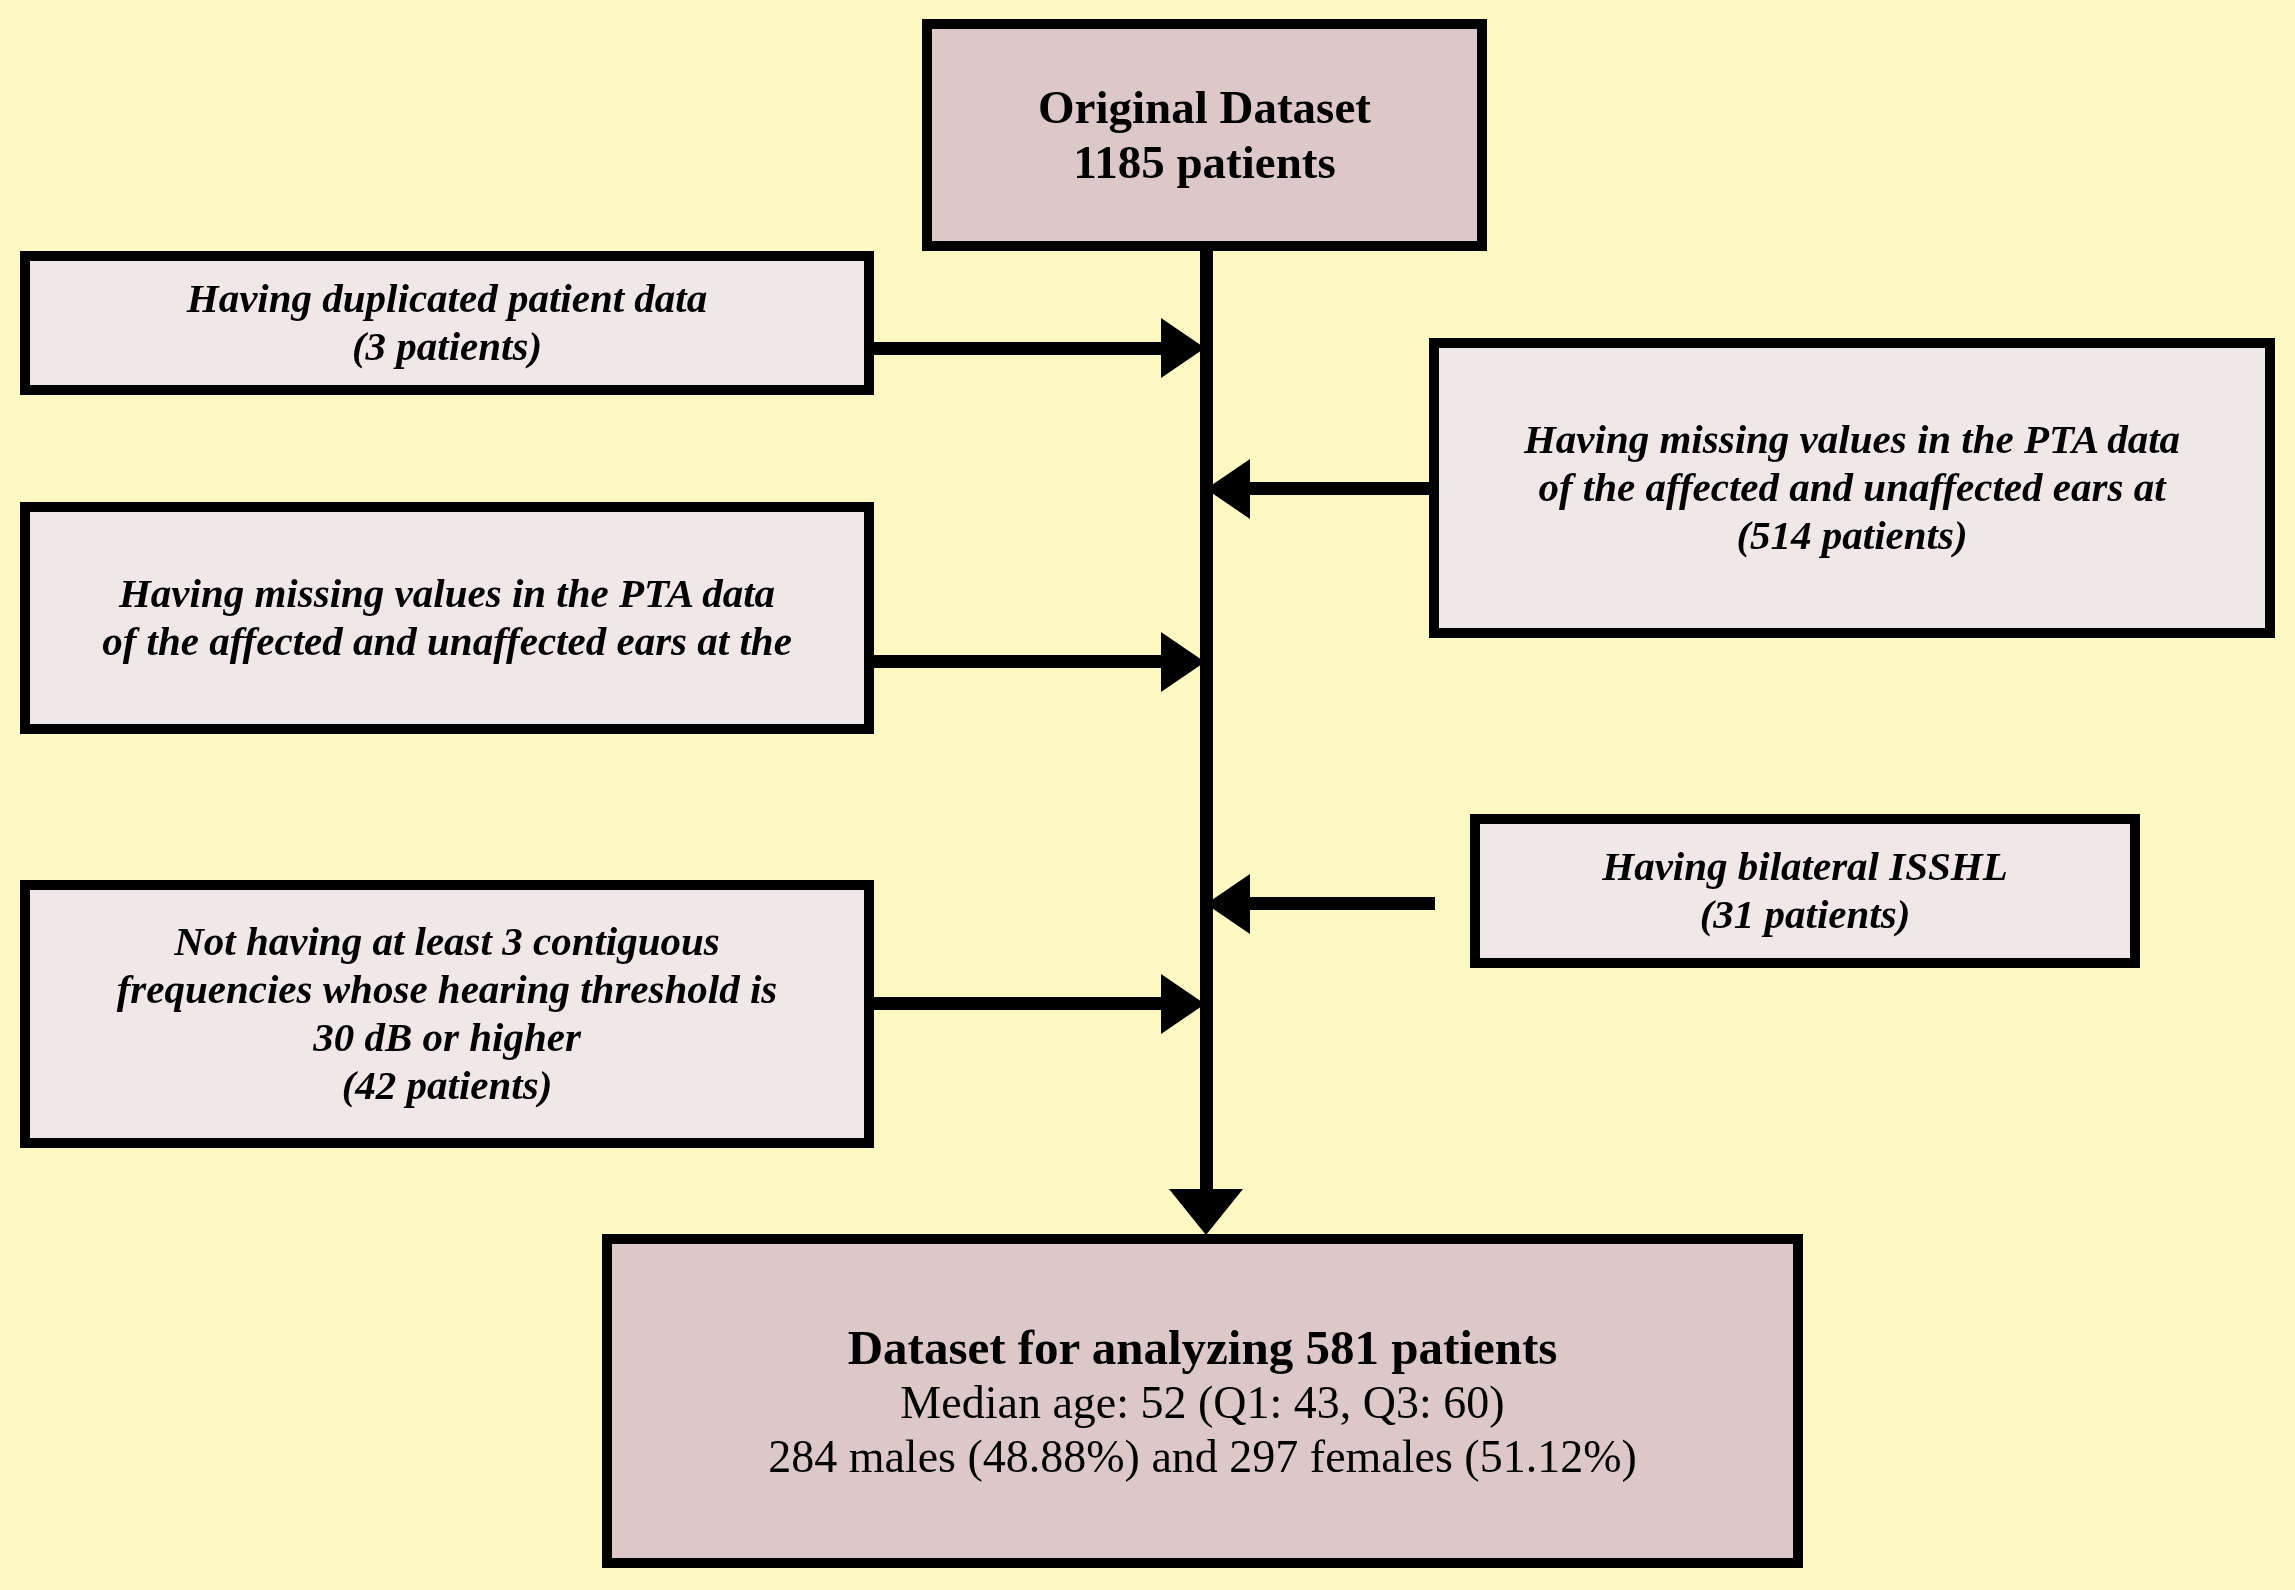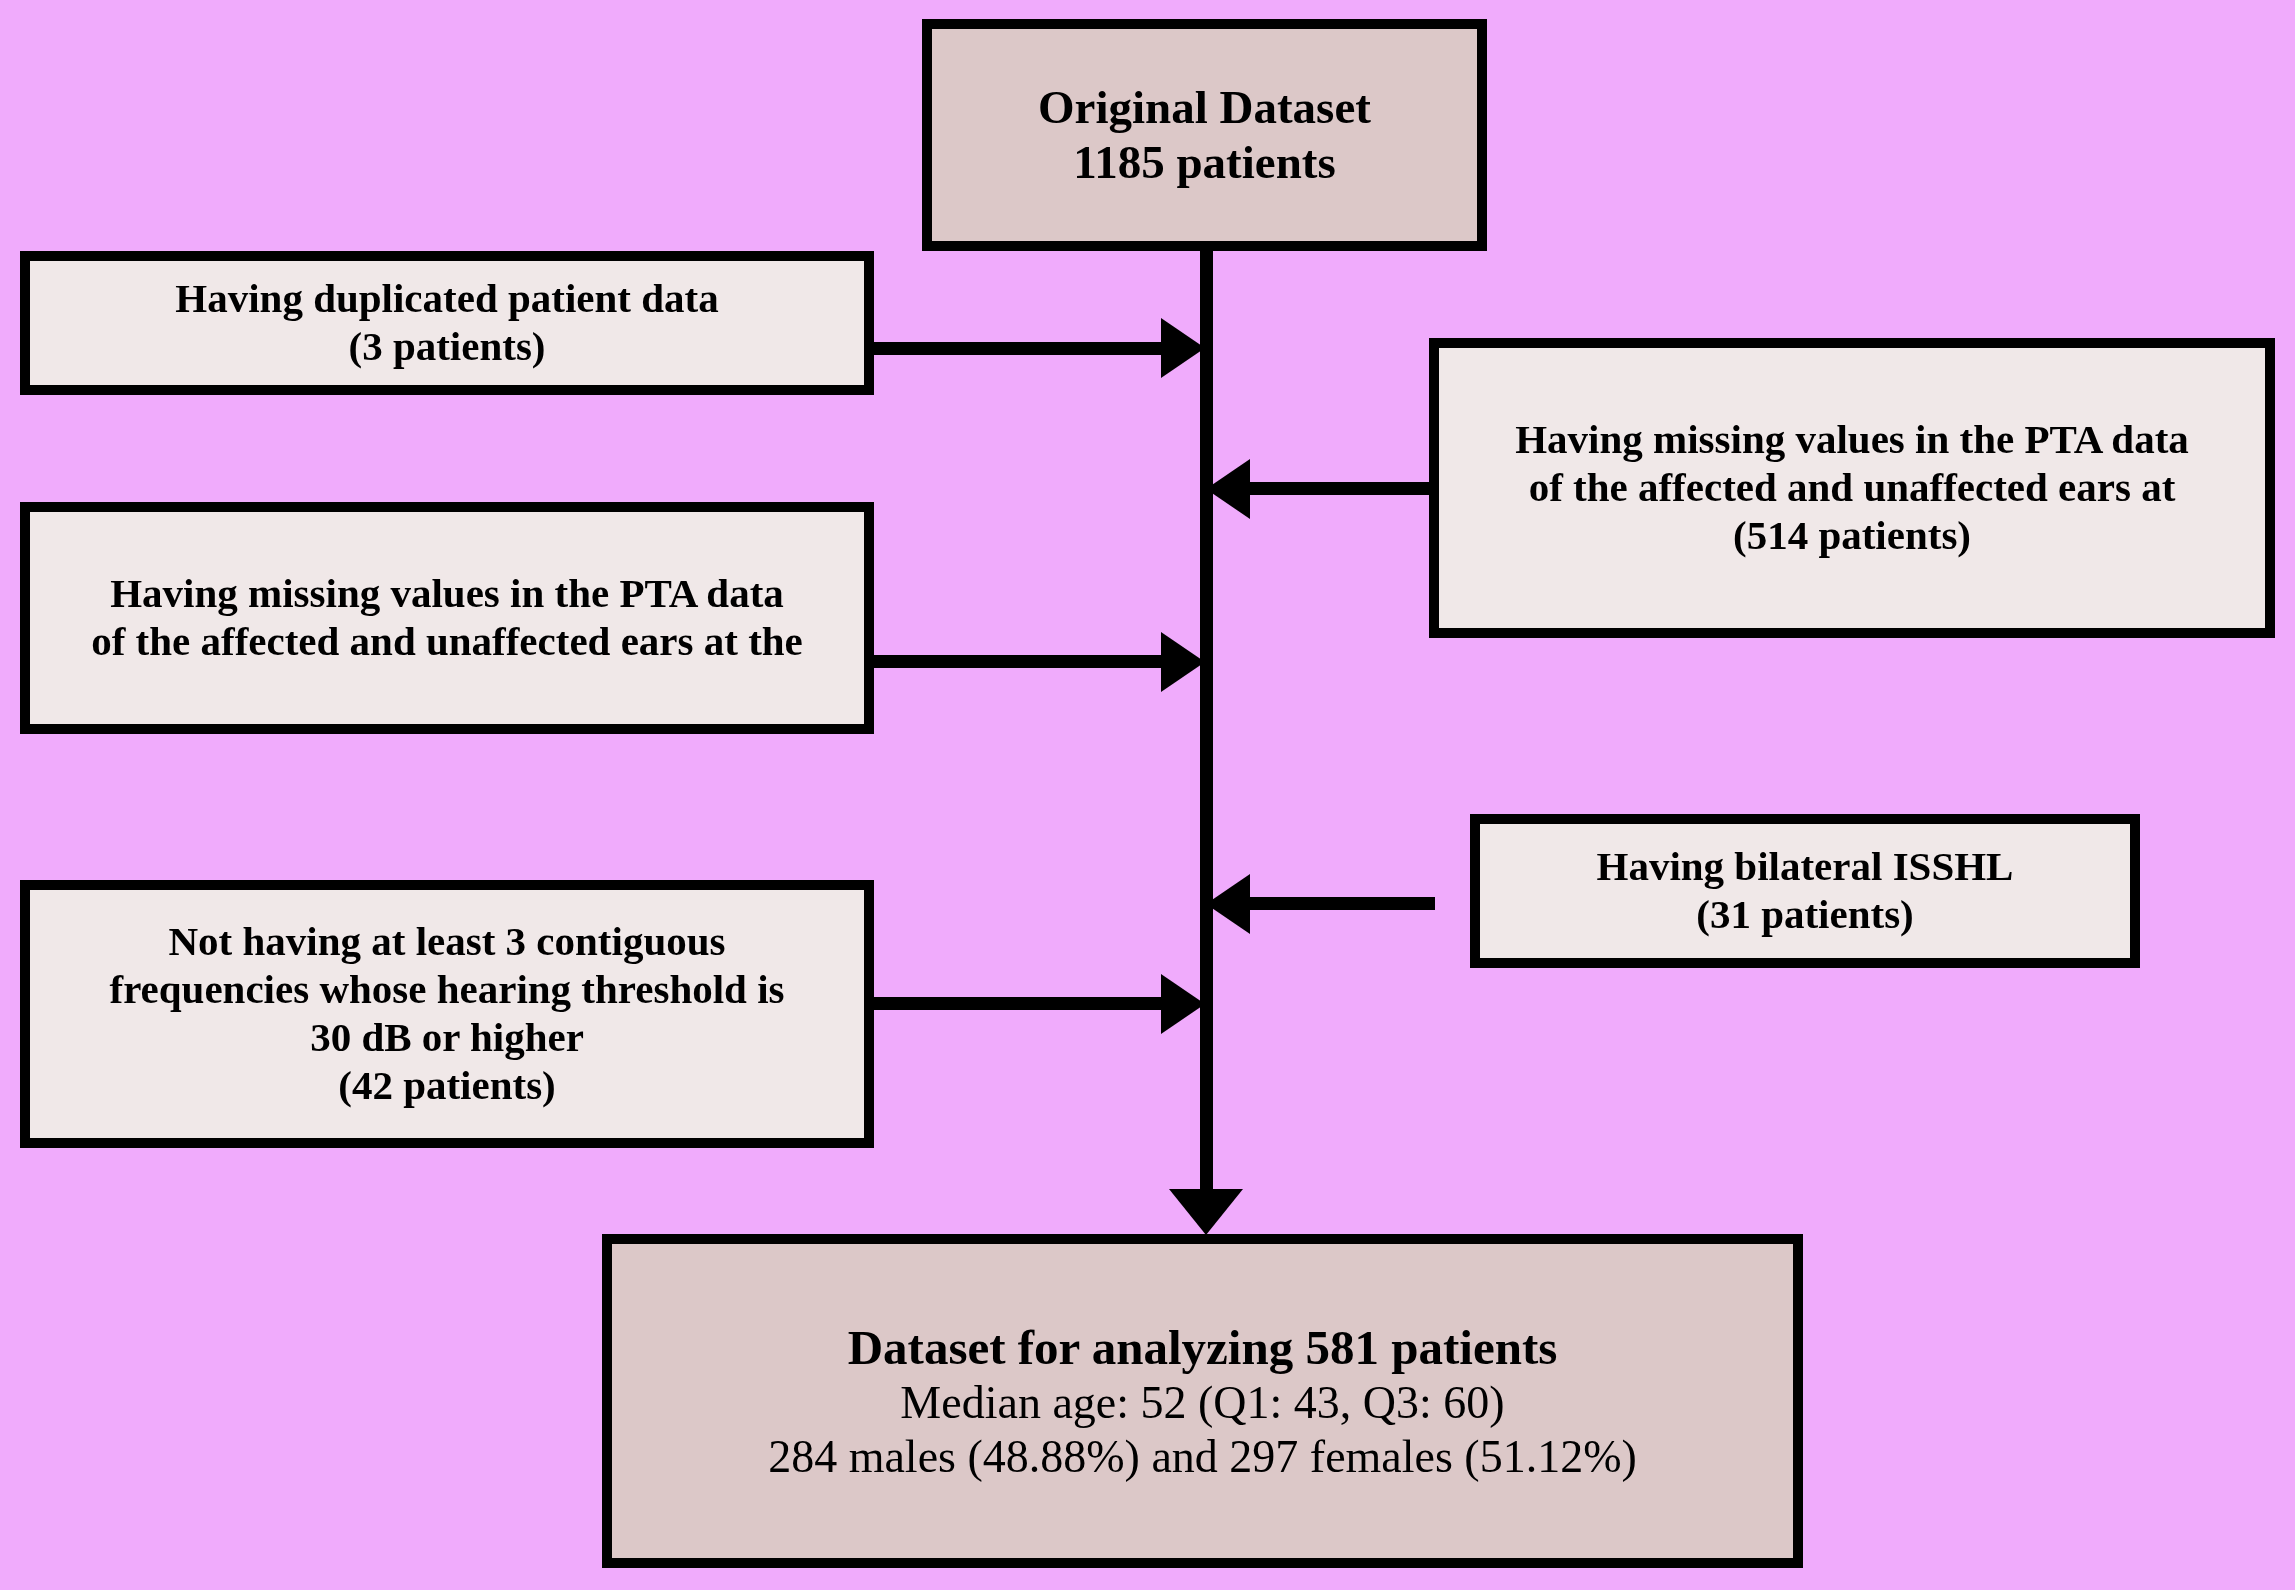--- a/index.html
+++ b/index.html
@@ -7,21 +7,21 @@
     padding: 0;
     background: #ffffff;
   }
   body {
     font-family: "Liberation Serif", "DejaVu Serif", serif;
   }
   #flowchart {
     position: relative;
     width: 2295px;
     height: 1591px;
-    background: #f0abfc;
+    background: #fef9c3;
     overflow: hidden;
   }
 
   
   .node {
     position: absolute;
     box-sizing: border-box;
     border: 10.4px solid #000000;
     display: flex;
     align-items: center;
@@ -31,21 +31,21 @@
     line-height: 1.17;
   }
   .node .lines {
     width: 100%;
     padding: 0 8px;
     box-sizing: border-box;
   }
   .node .ln { display: block; white-space: nowrap; }
 
   .node-primary { background: #dcc8c8; }
-  .node-excluded { background: #f0e8e8; }
+  .node-excluded { background: #f0e8e8; font-style: italic; }
   .reg  { font-weight: normal; }
 
   
   #node-original {
     left: 922px; top: 19px; width: 565px; height: 232px;
     font-size: 47px; font-weight: bold;
   }
   #node-dup {
     left: 20px; top: 251px; width: 854px; height: 144px;
     font-size: 41px; font-weight: bold;

